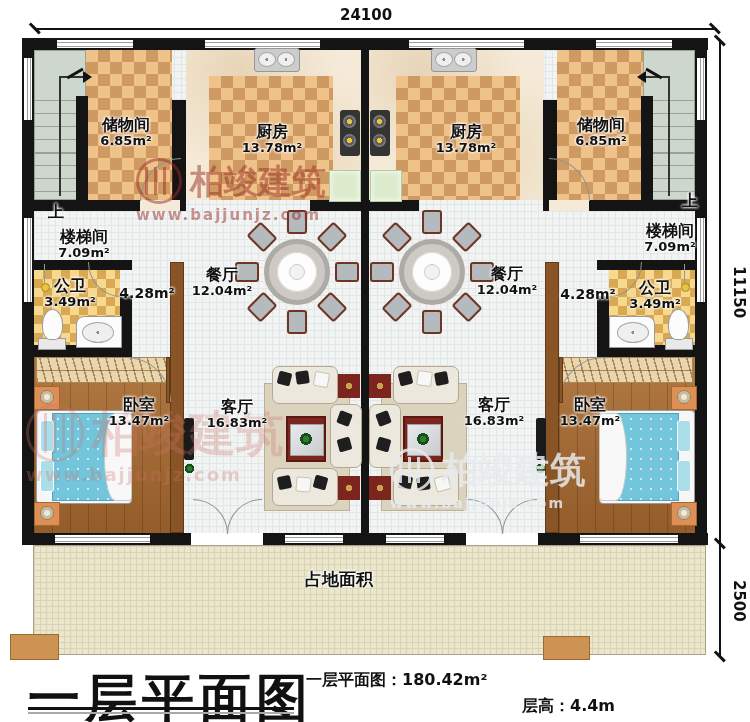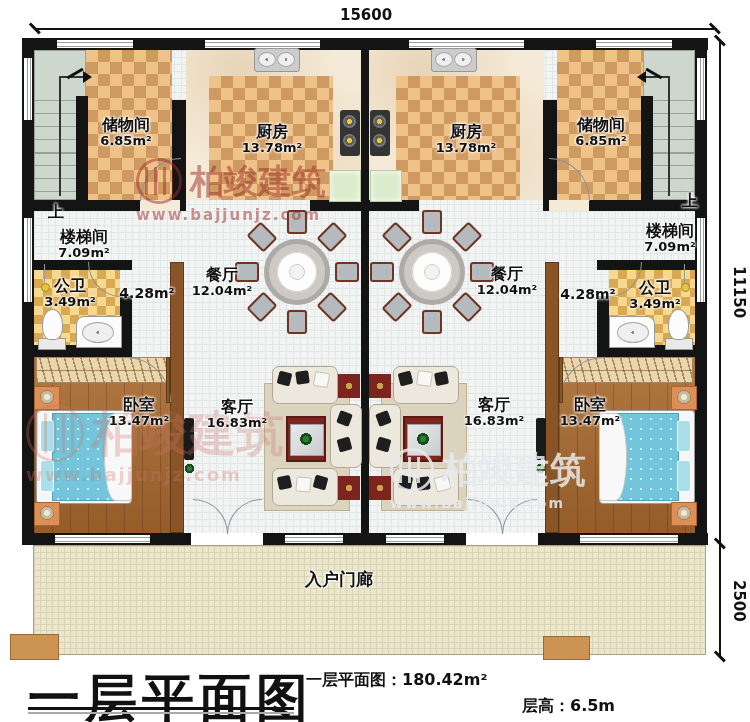--- a/index.html
+++ b/index.html
@@ -380,39 +380,39 @@
     </div>
   <div class="rlabel" style="left:139px;top:396px;">
     <div class="rname">卧室</div>
     <div class="rarea">13.47m²</div>
     </div>
   <div class="rlabel" style="left:590px;top:396px;">
     <div class="rname">卧室</div>
     <div class="rarea">13.47m²</div>
     </div>
   <div class="rlabel" style="left:339px;top:570px;">
-    <div class="rname" style="font-size:17px;">入户门廊</div>
+    <div class="rname" style="font-size:17px;">占地面积</div>
     </div>
   <div class="rlabel" style="left:56px;top:203px;">
     <div class="rname">上</div>
     </div>
   <div class="rlabel" style="left:690px;top:192px;">
     <div class="rname">上</div>
     </div>
 
   <div class="a" style="left:35px;top:28px;width:682px;height:1.5px;background:#111;"></div>
   <div class="tick" style="left:28px;top:27px;"></div>
   <div class="tick" style="left:708px;top:27px;"></div>
-  <div class="dimtxt" style="left:340px;top:6px;">15600</div>
+  <div class="dimtxt" style="left:340px;top:6px;">24100</div>
   <div class="a" style="left:719px;top:40px;width:1.5px;height:618px;background:#111;"></div>
   <div class="tick" style="left:713px;top:39px;"></div>
   <div class="tick" style="left:713px;top:542px;"></div>
   <div class="tick" style="left:713px;top:655px;"></div>
   <div class="dimtxt" style="left:748px;top:266px;transform:rotate(90deg);transform-origin:0 0;">11150</div>
   <div class="dimtxt" style="left:748px;top:580px;transform:rotate(90deg);transform-origin:0 0;">2500</div>
 
   <div class="titleblock" style="left:28px;top:664px;font-size:52px;font-weight:bold;letter-spacing:5px;">一层平面图</div>
   <div class="a" style="left:28px;top:707px;width:266px;height:3px;background:#111;"></div>
   <div class="a" style="left:28px;top:712px;width:266px;height:2px;background:#aaa;"></div>
   <div class="titleblock" style="left:306px;top:670px;font-size:16px;font-weight:bold;">一层平面图：180.42m²</div>
-  <div class="titleblock" style="left:522px;top:696px;font-size:16px;font-weight:bold;">层高：6.5m</div>
+  <div class="titleblock" style="left:522px;top:696px;font-size:16px;font-weight:bold;">层高：4.4m</div>
 
 </div>
 
 </body></html>

